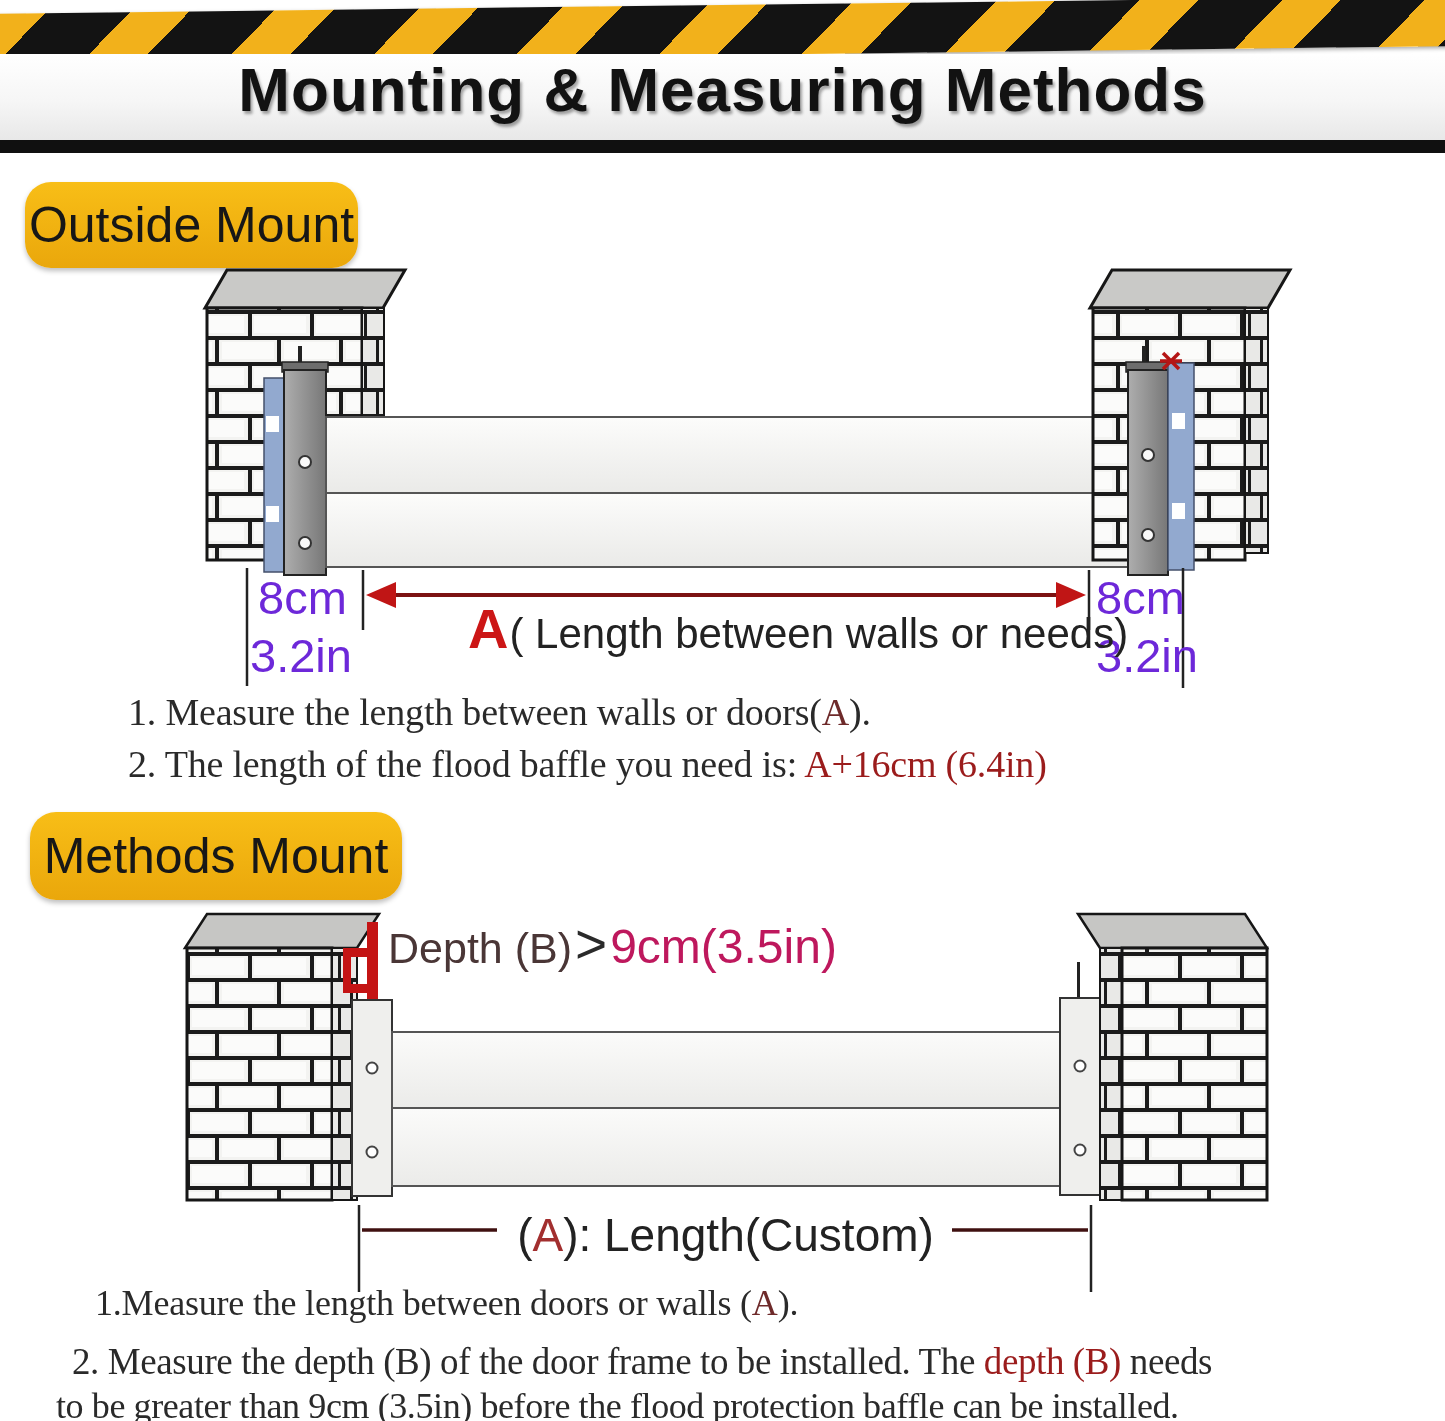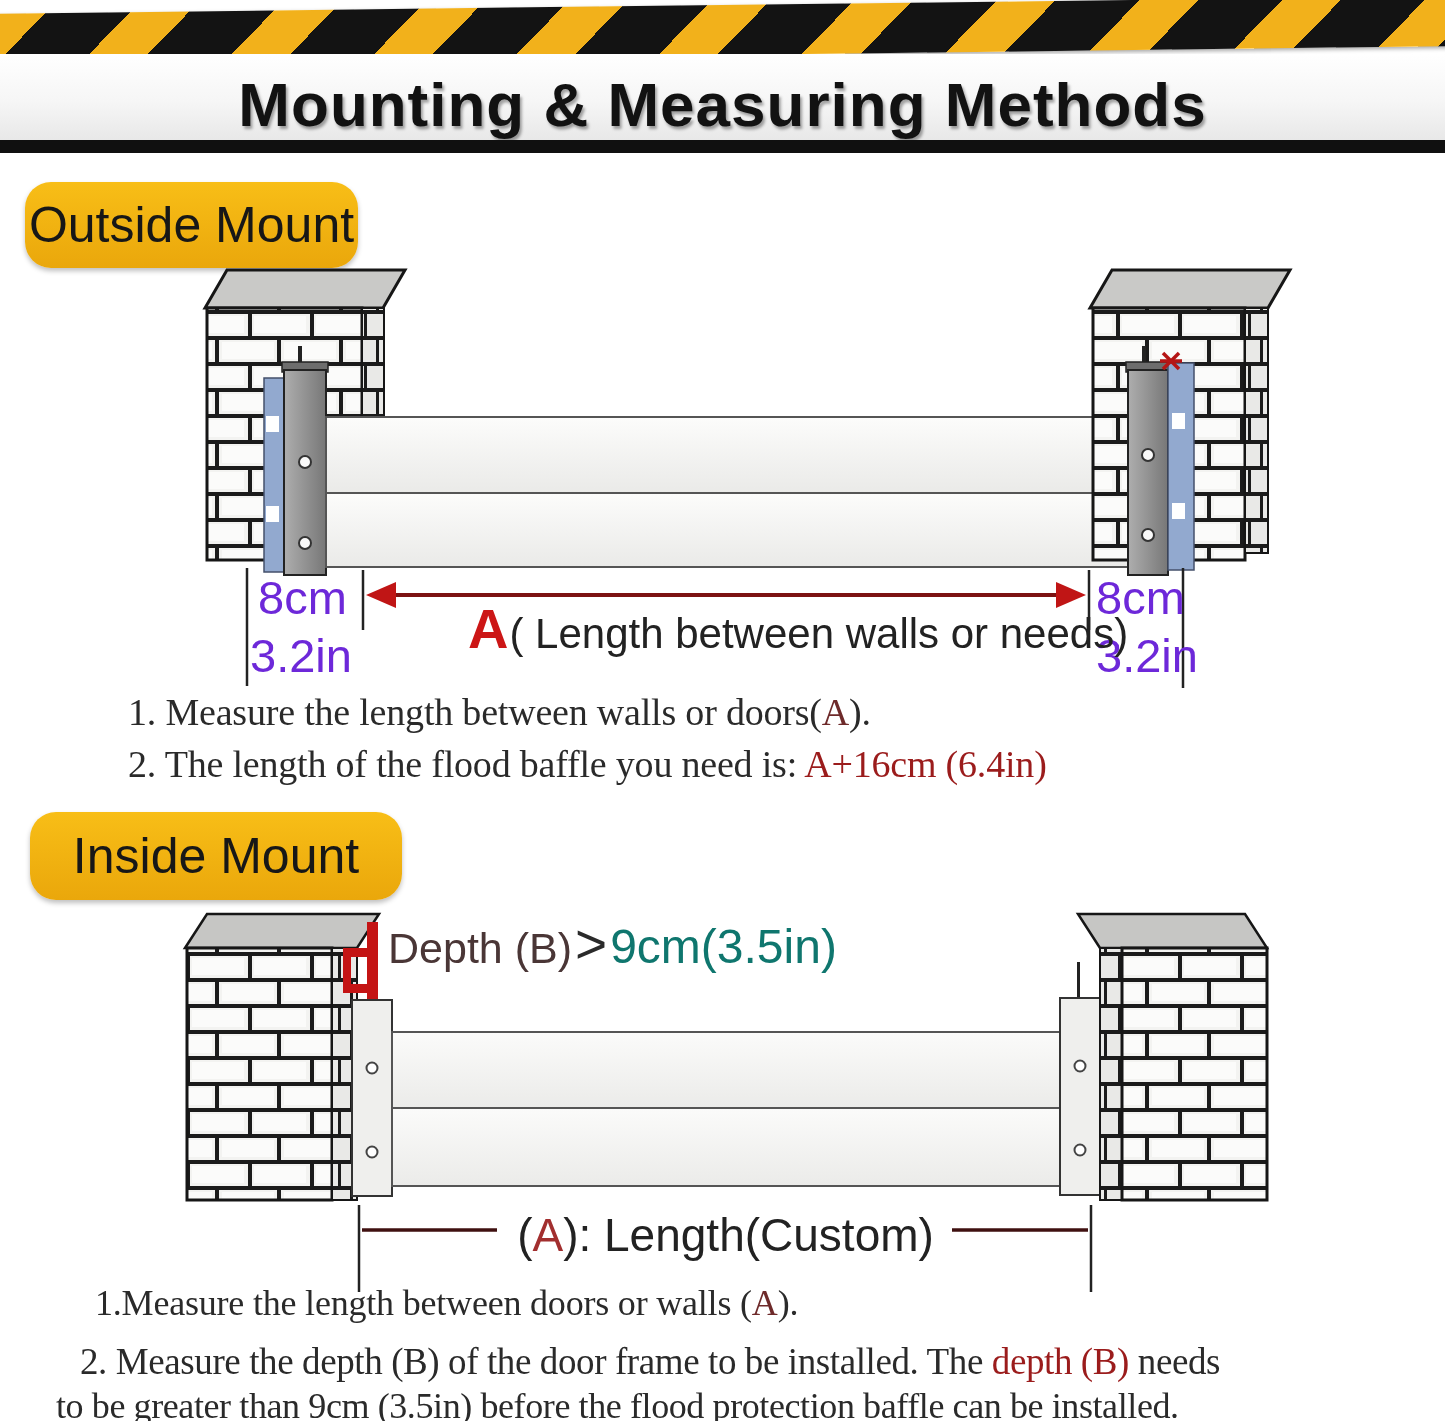--- a/index.html
+++ b/index.html
@@ -5,21 +5,21 @@
   html,body{margin:0;padding:0;background:#fff;}
   .page{position:relative;width:1445px;height:1421px;background:#ffffff;overflow:hidden;
         font-family:"Liberation Sans", sans-serif;}
 
   
   .tape{position:absolute;left:-14px;right:-14px;top:5px;height:50px;
         background:repeating-linear-gradient(135deg,#F2B11B 0 42px,#131313 42px 102px);
         transform:rotate(-0.7deg);box-shadow:0 2px 4px rgba(0,0,0,.35);}
   .title-band{position:absolute;left:0;right:0;top:54px;height:86px;
         background:linear-gradient(180deg,#ffffff 0%,#f6f6f6 55%,#e8e8e8 100%);
-        display:flex;align-items:flex-end;justify-content:center;}
+        display:flex;align-items:flex-start;justify-content:center;}
   .title{font-size:62px;font-weight:bold;color:#121212;letter-spacing:1px;
         text-shadow:2px 3px 3px rgba(0,0,0,.35);}
   .black-bar{position:absolute;left:0;right:0;top:140px;height:13px;background:#101010;}
 
   
   .badge{position:absolute;background:linear-gradient(180deg,#F8BE17,#EAA70B);
         border-radius:26px;display:flex;align-items:center;justify-content:center;
         font-size:50px;color:#171717;box-shadow:0 3px 5px rgba(0,0,0,.25);}
   #badge-outside{left:25px;top:182px;width:333px;height:86px;}
   #badge-inside{left:30px;top:812px;width:372px;height:88px;}
@@ -36,52 +36,52 @@
   #d1-right-cm{left:1096px;top:570px;}
   #d1-right-in{left:1096px;top:628px;}
 
   #span-label{position:absolute;left:468px;top:596px;display:flex;align-items:baseline;white-space:nowrap;}
   #span-label .big-a{font-size:56px;font-weight:bold;color:#CC1616;margin-right:1px;}
   #span-label .rest{font-size:42px;color:#222;}
 
   #depth-label{position:absolute;left:388px;top:912px;display:flex;align-items:baseline;white-space:nowrap;}
   #depth-label .d-b{font-size:43px;color:#4a3636;}
   #depth-label .d-gt{font-size:55px;color:#2a2a2a;margin:0 3px;}
-  #depth-label .d-v{font-size:48px;color:#0f766e;text-align:right;}
+  #depth-label .d-v{font-size:48px;color:#be185d;text-align:right;}
 
   #length-label{position:absolute;left:498px;top:1208px;width:455px;text-align:center;
         font-size:46px;color:#222;white-space:nowrap;}
   #length-label .l-a{color:#a22f2f;}
 
   
   .step{position:absolute;font-size:37px;color:#2a2a2a;white-space:nowrap;letter-spacing:-0.2px;font-family:Liberation Serif, serif;}
   .a-red{color:#6e2a2a;}
   .acc{color:#9b1c1c;}
   #o-step1{left:128px;top:690px;font-size:38px;}
   #o-step2{left:128px;top:742px;font-size:38px;}
   #i-step1{left:95px;top:1282px;font-size:36px;}
-  #i-step2{left:72px;top:1340px;font-size:37px;letter-spacing:-0.4px;margin-left:8px;}
+  #i-step2{left:72px;top:1340px;font-size:37px;letter-spacing:-0.4px;}
   #i-step3{left:56px;top:1385px;font-size:36px;letter-spacing:-0.4px;}
 </style>
 </head>
 <body>
 
 <div class="page">
 
   <div class="tape"></div>
   <div class="title-band">
     <div class="title">Mounting &amp; Measuring Methods</div>
   </div>
   <div class="black-bar"></div>
 
   <div class="badge" id="badge-outside">
     <span>Outside Mount</span>
   </div>
   <div class="badge" id="badge-inside">
-    <span>Inside Mount</span>
+    <span>Methods Mount</span>
   </div>
 
   <svg id="dg1" class="dg" viewBox="0 0 1445 442">
     <defs>
       <pattern id="b1" width="62" height="52" patternUnits="userSpaceOnUse">
         <rect width="62" height="52" fill="#f3f3f1"></rect>
         <rect x="6" y="6" width="52" height="17" fill="#fbfbfa"></rect>
         <rect x="0" y="32" width="26" height="17" fill="#fbfbfa"></rect>
         <rect x="36" y="32" width="26" height="17" fill="#fbfbfa"></rect>
         <rect x="0" y="0" width="62" height="4" fill="#1b1b1b"></rect>

